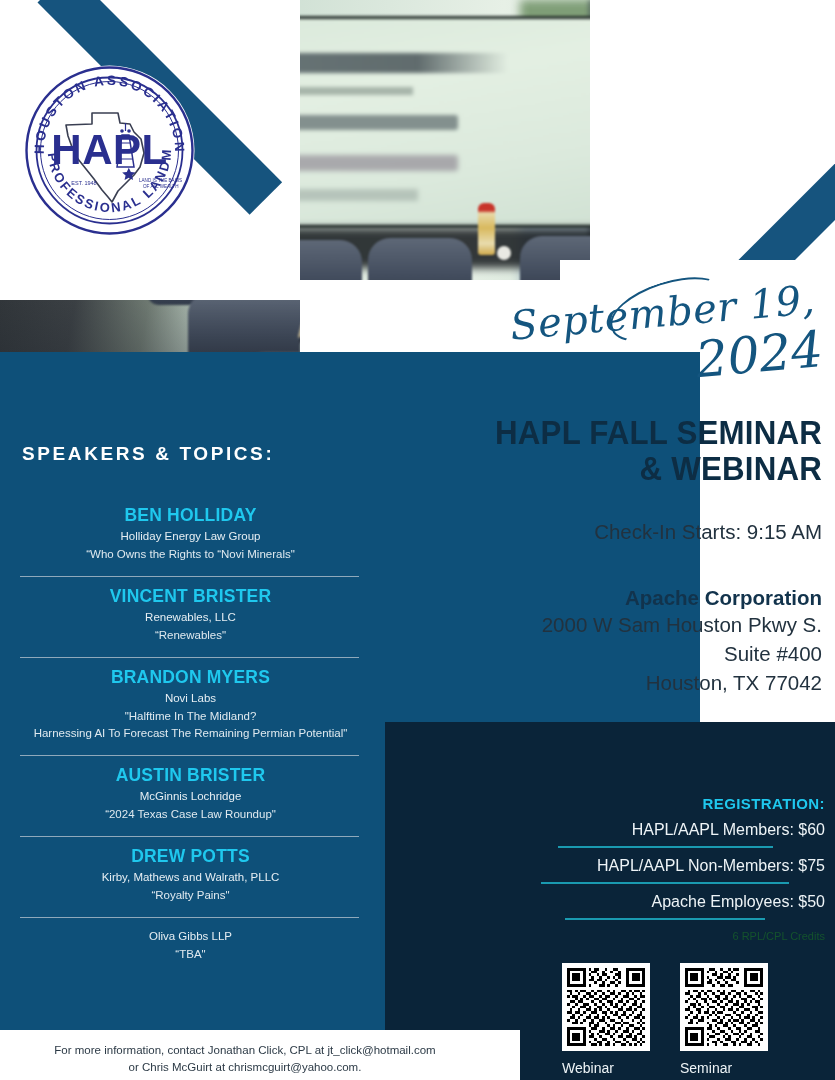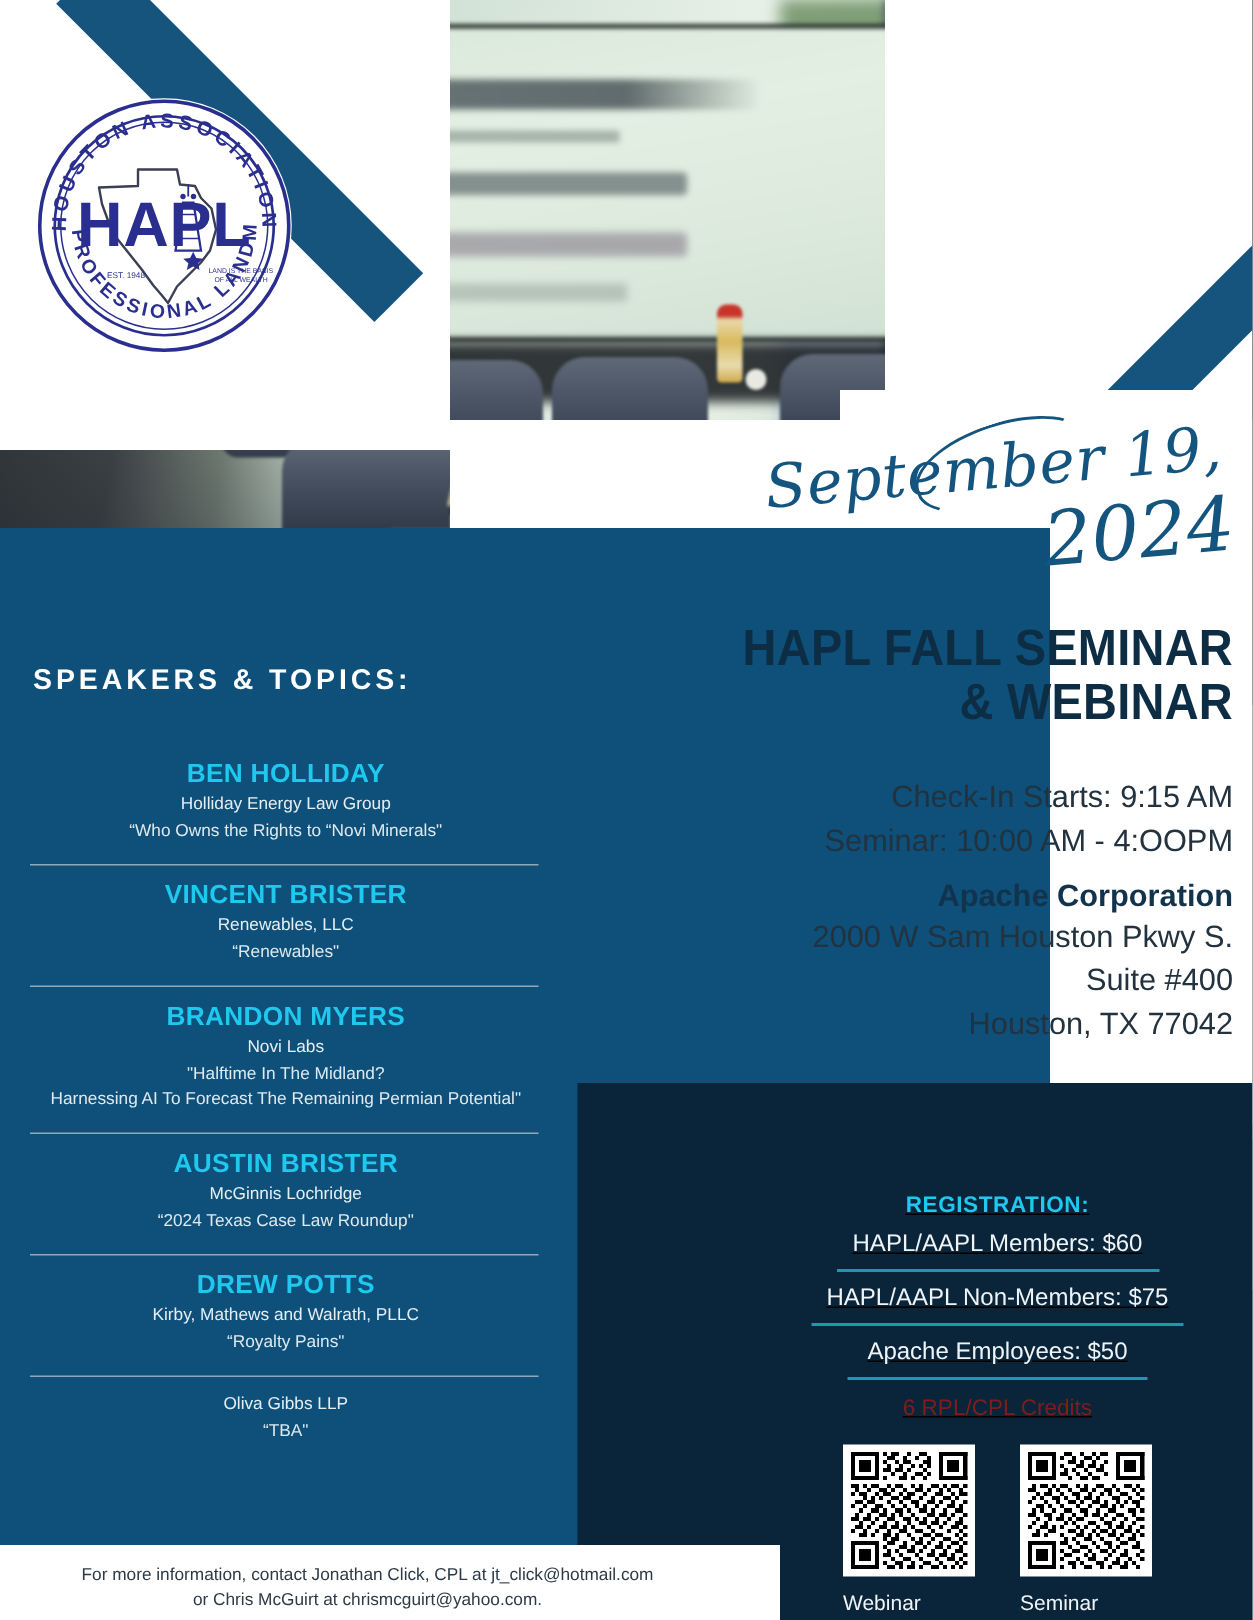--- a/index.html
+++ b/index.html
@@ -138,28 +138,28 @@
   .ev-venue{
     position:absolute;left:430px;top:584px;width:392px;
     text-align:right;color:#12334c;font-size:20.5px;font-weight:bold;line-height:1.4;
   }
   .ev-addr{
     position:absolute;left:400px;top:610px;width:422px;
     text-align:right;color:#22323f;font-size:20.5px;line-height:1.42;
   }
 
   
-  .reg{position:absolute;left:505px;top:795px;width:320px;text-align:center;text-decoration:underline;}
+  .reg{position:absolute;left:505px;top:795px;width:320px;text-align:right;}
   .reg-title{color:#1fc8ee;font-size:15px;font-weight:bold;letter-spacing:.4px;}
   .reg-row{color:#eef4f7;font-size:16px;padding:9px 0 0 0;}
   .reg-rule{height:2px;background:#1a9ab0;margin:7px auto 0;width:215px;}
   .reg-rule.w1{width:215px;}
   .reg-rule.w2{width:248px;}
   .reg-rule.w3{width:200px;}
-  .reg-credits{color:#7f1d1d;font-size:15px;padding-top:10px;}
+  .reg-credits{color:#14532d;font-size:11px;padding-top:10px;}
 
   
   .qr-wrap{position:absolute;left:540px;top:963px;width:250px;display:flex;gap:30px;justify-content:center;}
   .qr-item{text-align:left;}
   .qr-box{width:88px;height:88px;background:#ffffff;padding:5px;}
   .qr-box svg{display:block;}
   .qr-label{color:#eef4f7;font-size:14px;padding-top:9px;}
 
   
   .footer-text{
@@ -290,21 +290,20 @@
     <div class="ds-line2">2024</div>
   </div>
 
   <div class="ev-title">
     <div>HAPL FALL SEMINAR</div>
     <div>&amp; WEBINAR</div>
   </div>
 
   <div class="ev-times">
     <div>Check-In Starts: 9:15 AM</div>
-    <div>Seminar: 10:00 AM - 4:OOPM</div>
   </div>
 
   <div class="ev-venue">Apache Corporation</div>
   <div class="ev-addr">
     <div>2000 W Sam Houston Pkwy S.</div>
     <div>Suite #400</div>
     <div>Houston, TX 77042</div>
   </div>
 
   <div class="speakers-head">SPEAKERS &amp; TOPICS:</div>

